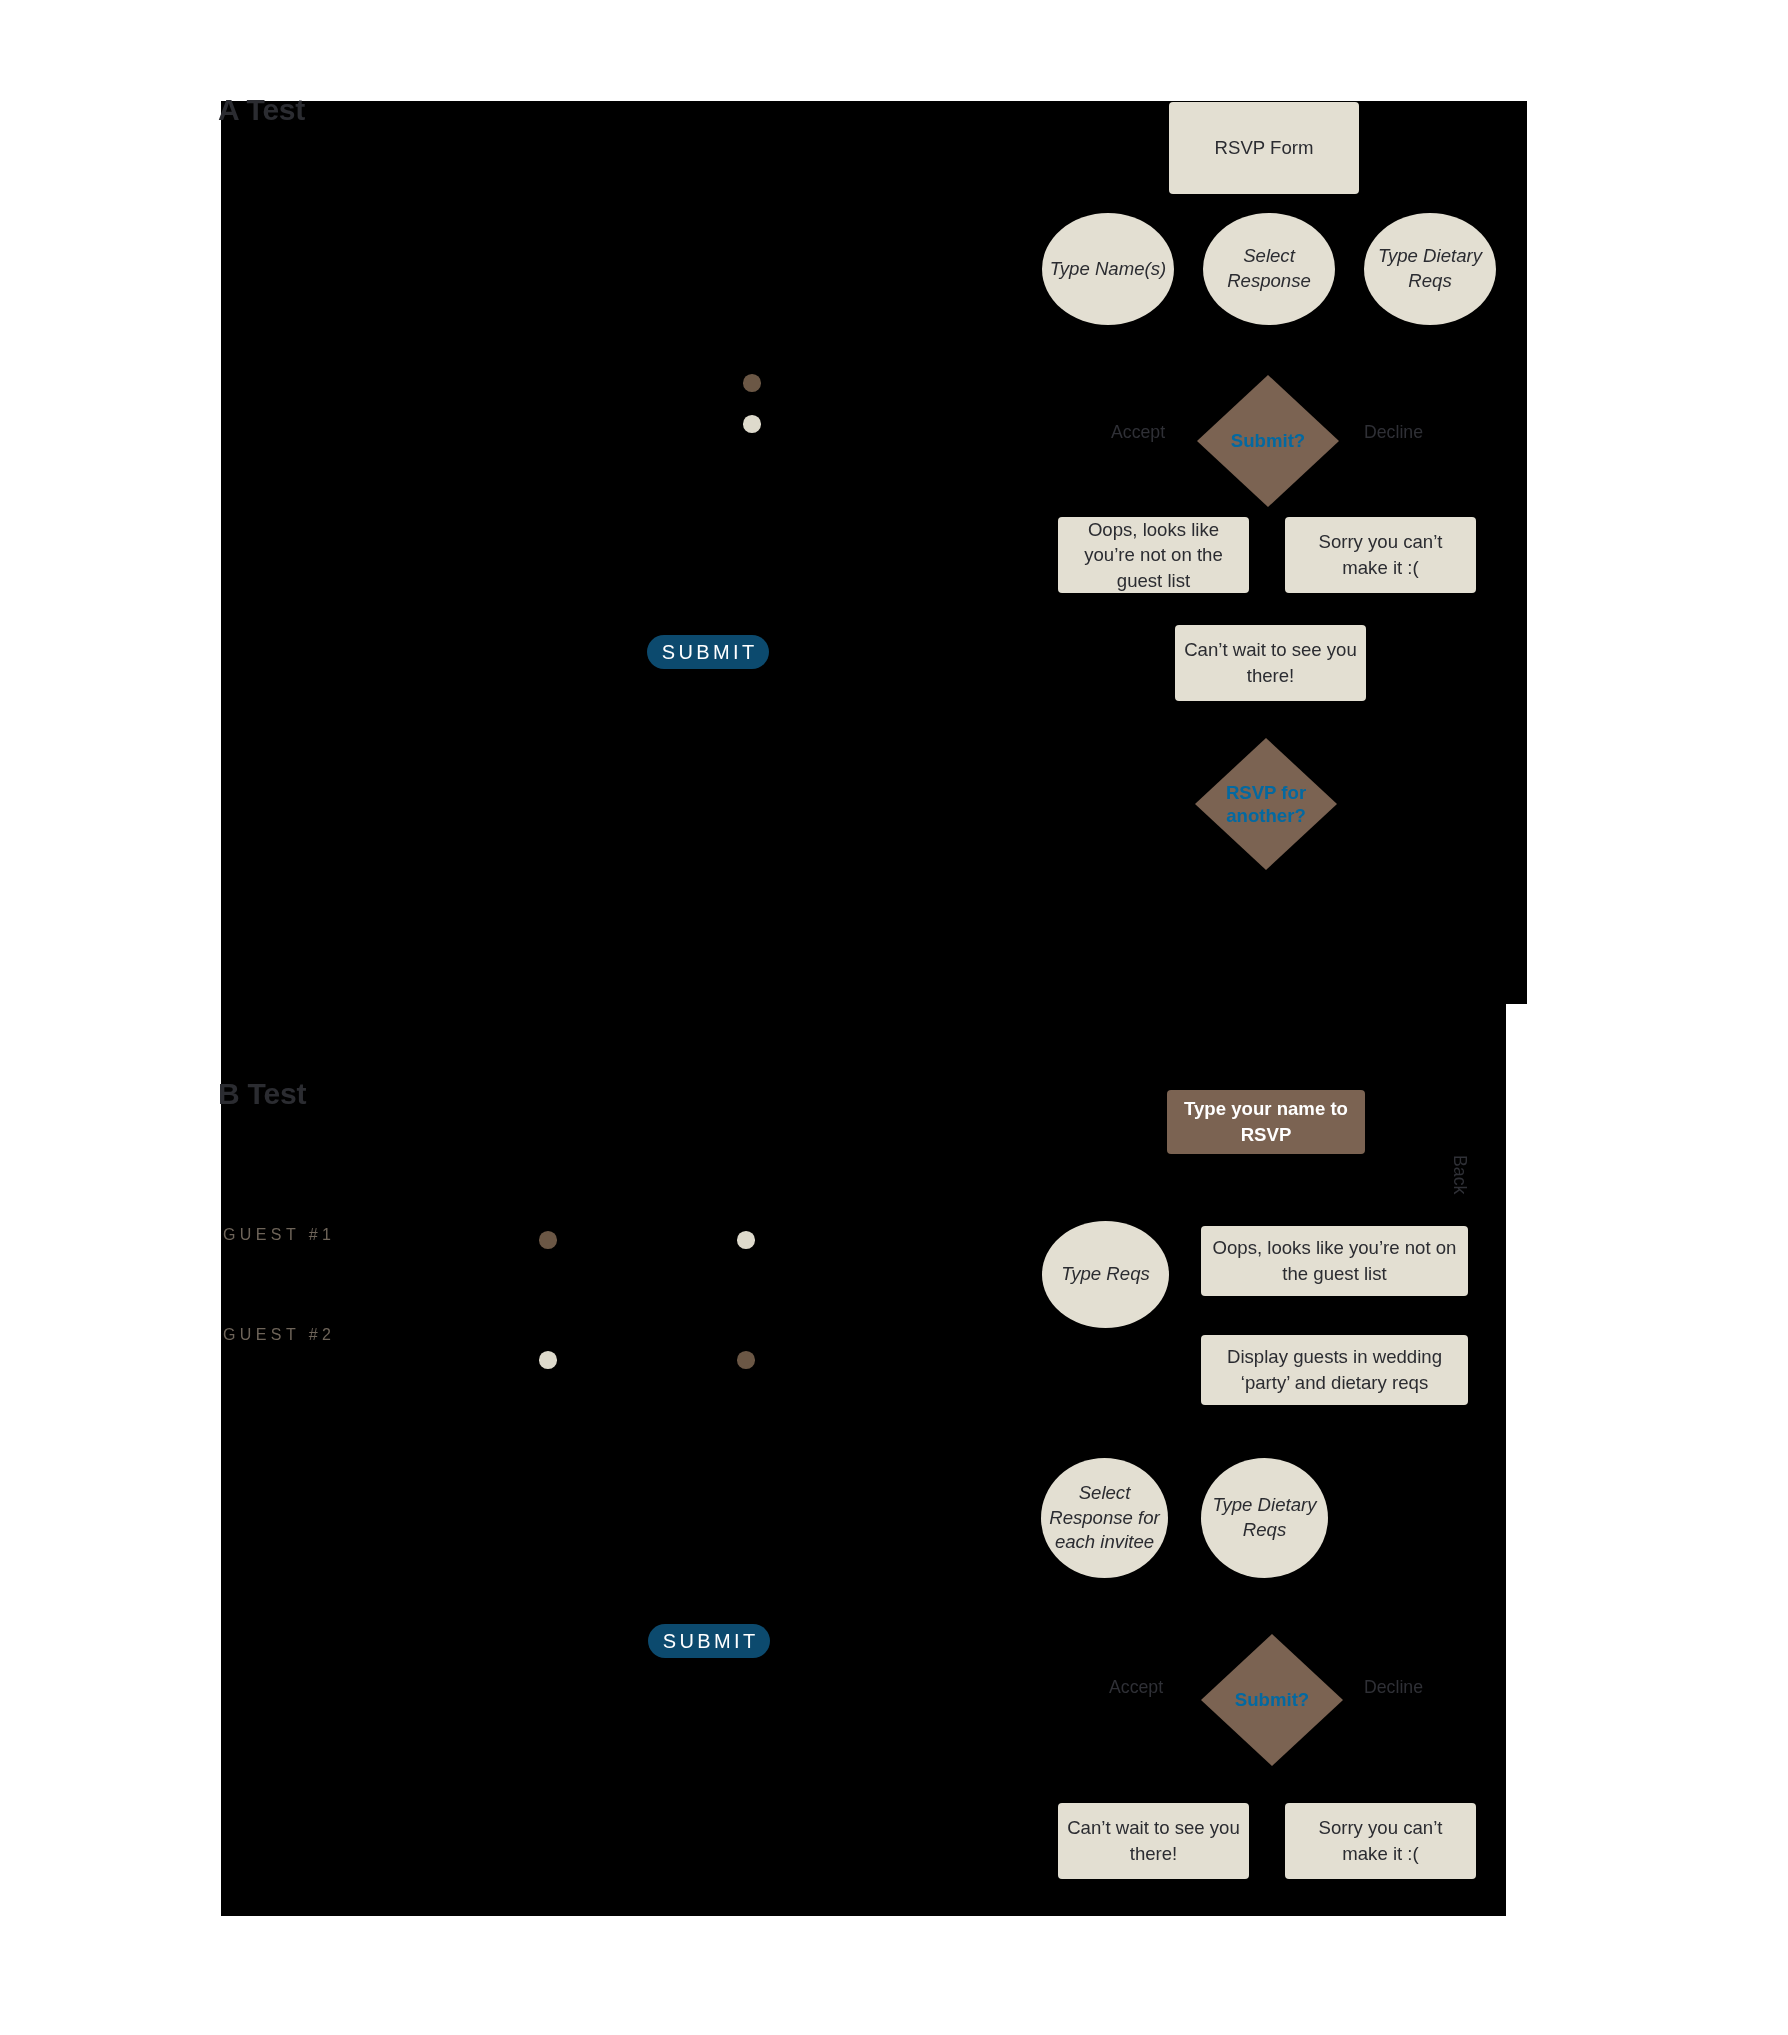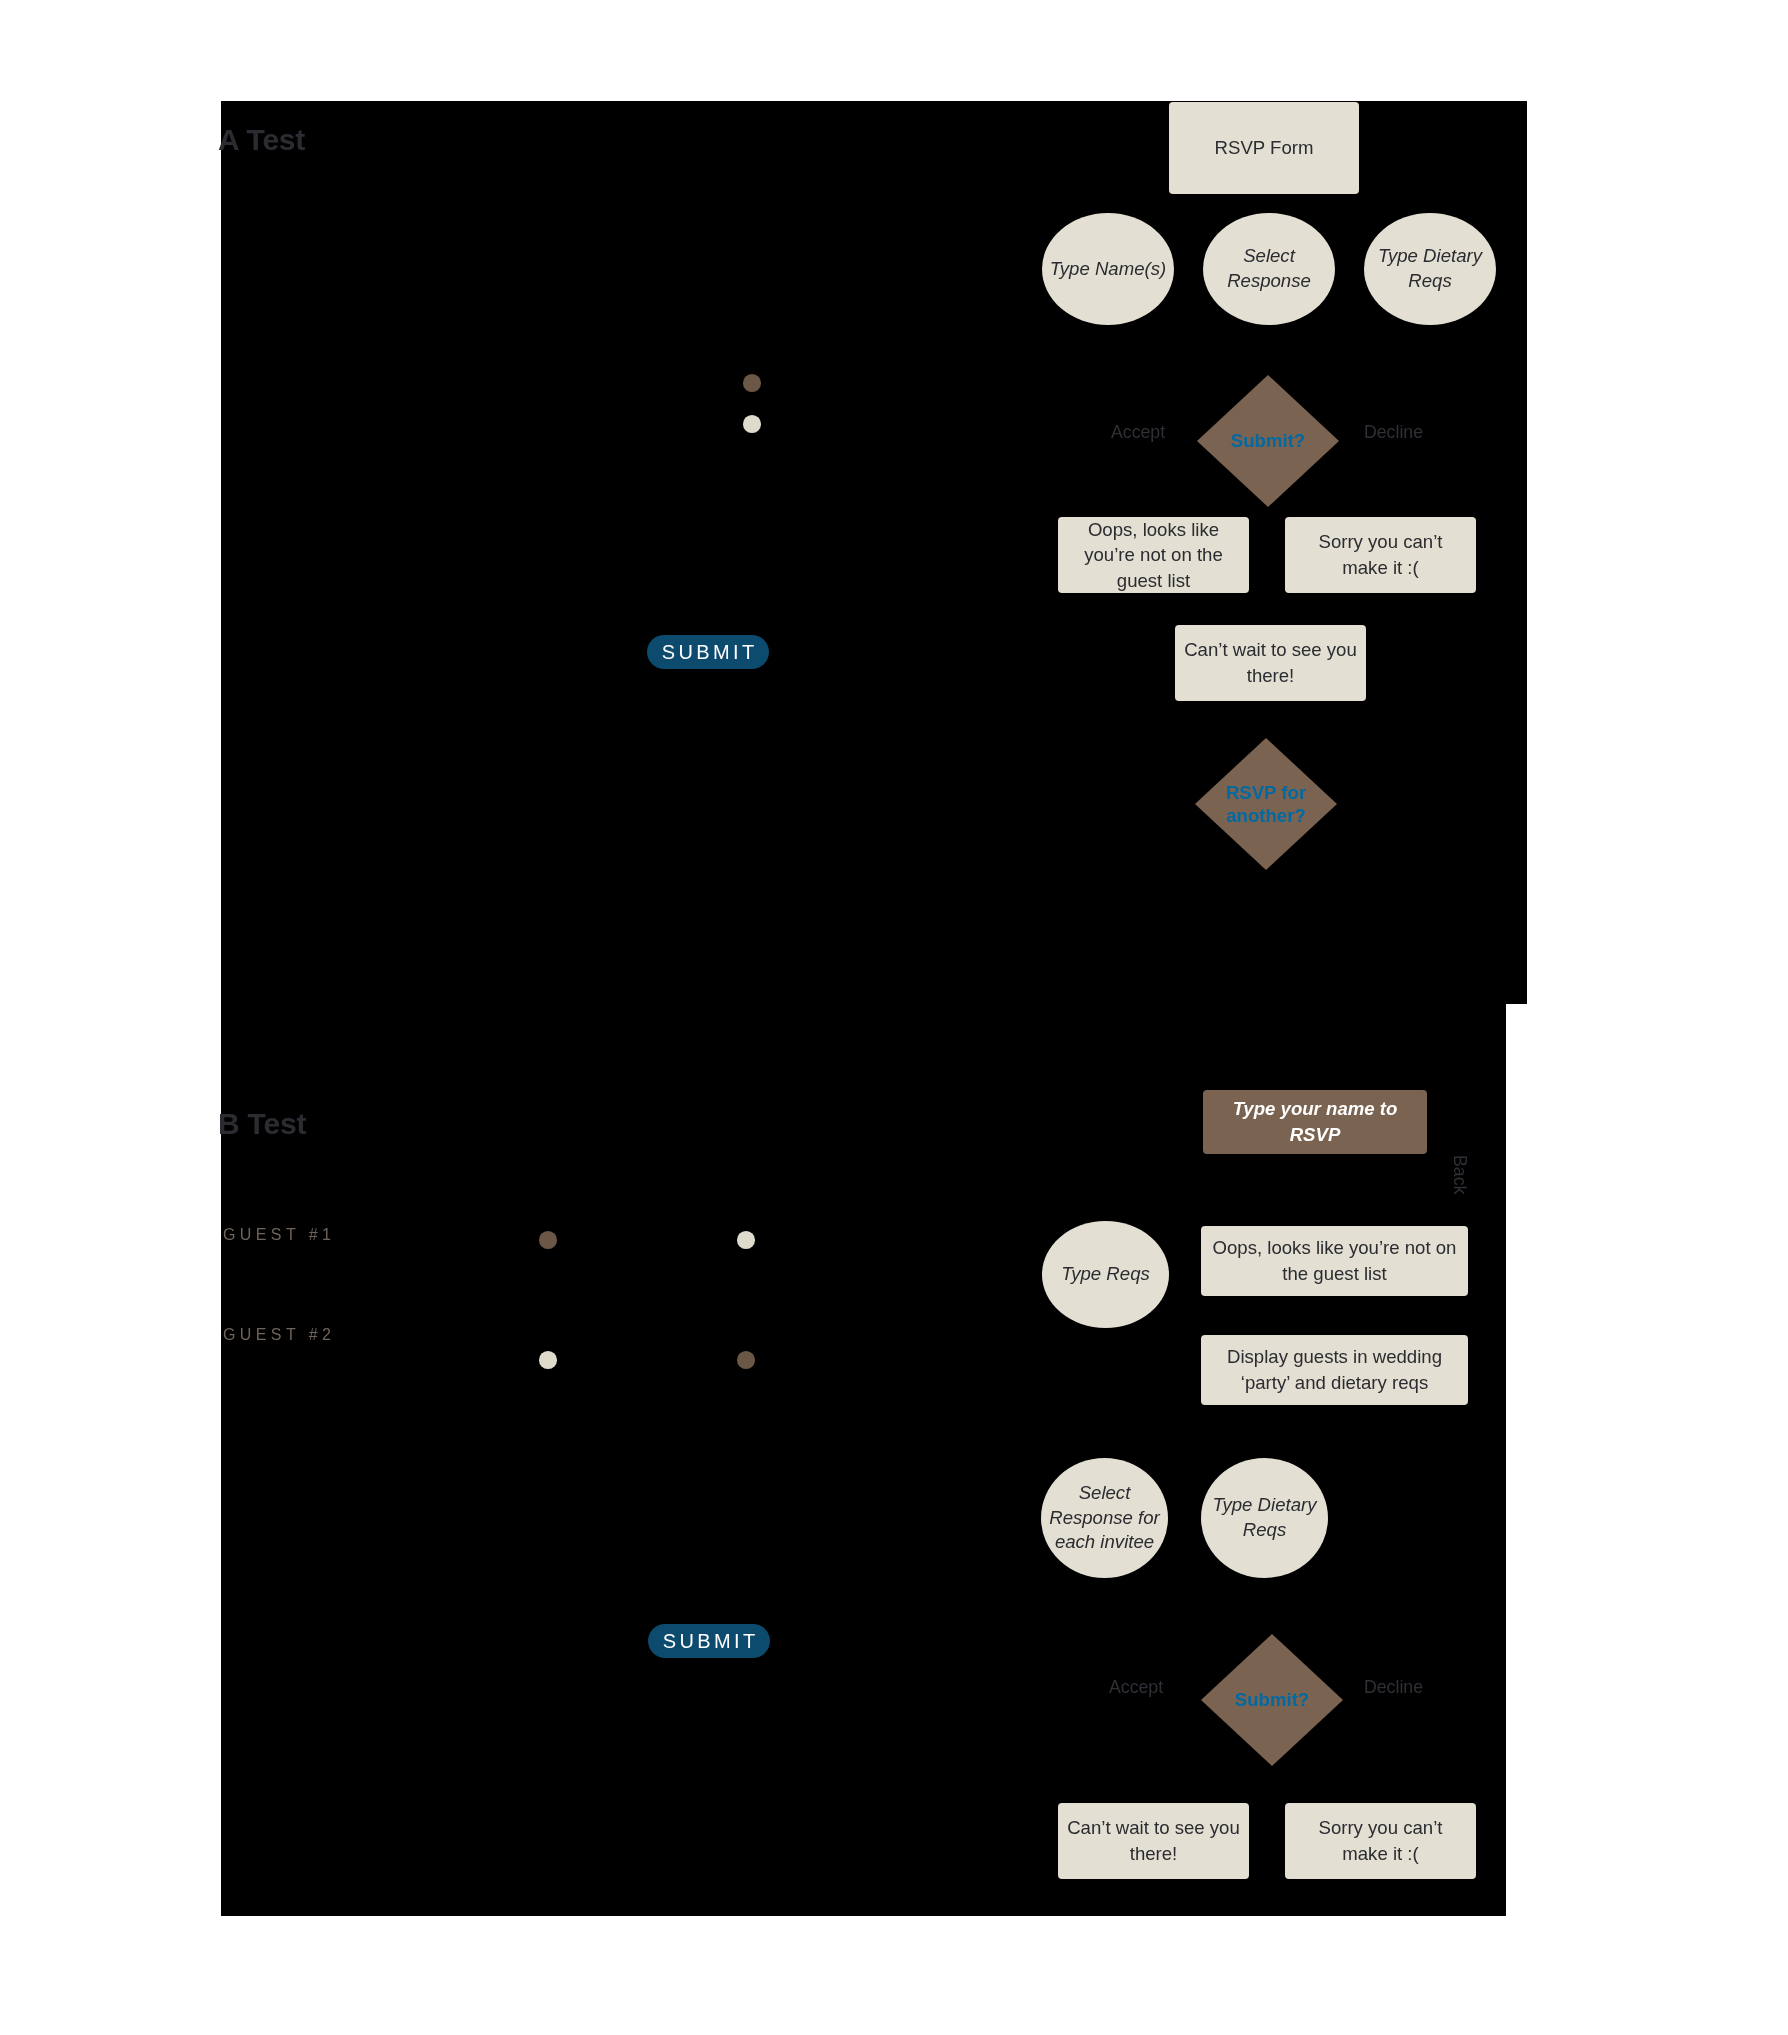--- a/index.html
+++ b/index.html
@@ -28,21 +28,20 @@
   #panel-b { left: 221px; top: 1004px; width: 1285px; height: 912px; }
 
   
   .section-title {
     position: absolute;
     font-size: 30px;
     font-weight: 700;
     color: #2b2c31;
     letter-spacing: -0.2px;
     white-space: nowrap;
-    margin-top: 30px;
   }
   #title-a { left: 218px; top: 93px; }
   #title-b { left: 218px; top: 1077px; }
 
   
   .node-box {
     position: absolute;
     background: #e3dfd2;
     border-radius: 4px;
     display: flex;
@@ -184,21 +183,21 @@
 
   <div class="dot filled" style="left:743px; top:374px; width:17.7px; height:17.7px;"></div>
   <div class="dot empty" style="left:743px; top:415px; width:17.7px; height:17.7px;"></div>
 
   <div class="submit-pill" style="left:647px; top:635px; width:122px; height:34px;">SUBMIT</div>
 
   <div class="panel" id="panel-b"></div>
 
   <div class="section-title" id="title-b">B Test</div>
 
-  <div class="node-box accent" style="left:1203px; top:1090px; width:224px; height:64px;font-style:italic;">Type your name to RSVP</div>
+  <div class="node-box accent" style="left:1167px; top:1090px; width:198px; height:64px;">Type your name to RSVP</div>
 
   <div class="edge-label vertical" style="left:1449px; top:1155px;">Back</div>
 
   <div class="node-ellipse" style="left:1042px; top:1221px; width:127px; height:107px;">Type Reqs</div>
 
   <div class="node-box" style="left:1201px; top:1226px; width:267px; height:70px;">Oops, looks like you’re not on the guest list</div>
 
   <div class="node-box" style="left:1201px; top:1335px; width:267px; height:70px;">Display guests in wedding ‘party’ and dietary reqs</div>
 
   <div class="node-ellipse" style="left:1041px; top:1458px; width:127px; height:120px;">Select Response for each invitee</div>

